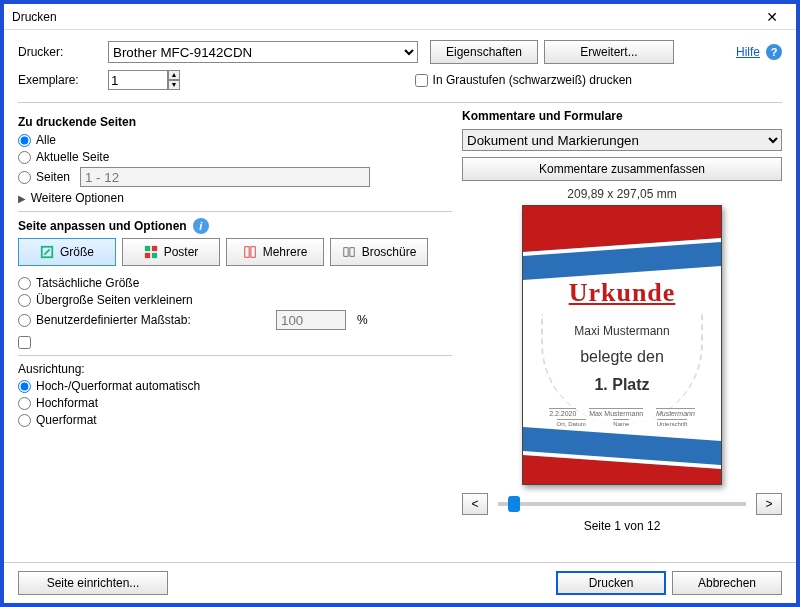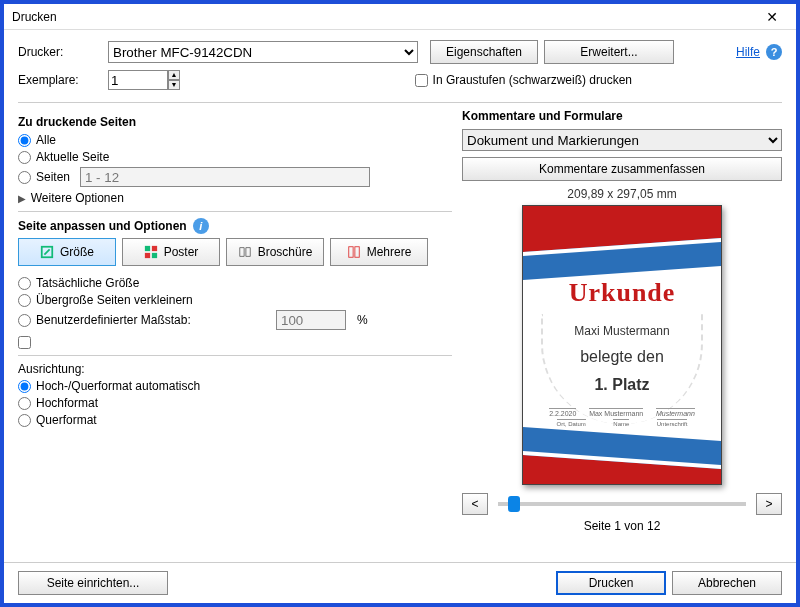--- a/index.html
+++ b/index.html
@@ -39,21 +39,21 @@
   .right select{width:100%; height:22px; border:1px solid #888;}
   .right .btn.full{width:100%;}
   .preview-frame{flex:1; display:flex; flex-direction:column; align-items:center; margin-top:4px;}
   .preview-label{color:#333; margin:2px 0 4px 0;}
   .paper{width:200px;height:280px;box-shadow:2px 3px 6px rgba(0,0,0,.4);border:1px solid #444;background:#fff;position:relative;overflow:hidden;}
   .paper .topband{position:absolute;top:0;left:0;right:0;height:55px;background:#c41a1a;}
   .paper .topband::after{content:"";position:absolute;left:0;right:0;bottom:-12px;height:24px;background:#2a6fb8;border-top:4px solid #fff;transform:skewY(-4deg);}
   .paper .botband{position:absolute;bottom:0;left:0;right:0;height:38px;background:#c41a1a;}
   .paper .botband::before{content:"";position:absolute;left:0;right:0;top:-12px;height:24px;background:#2a6fb8;border-bottom:4px solid #fff;transform:skewY(4deg);}
   .paper .body{position:absolute;top:72px;left:0;right:0;bottom:42px;display:flex;flex-direction:column;align-items:center;color:#333;}
-  .urkunde{font-family:serif;font-weight:bold;color:#c41a1a;font-size:26px;letter-spacing:1px;margin-bottom:10px;}
+  .urkunde{font-family:serif;font-weight:bold;color:#c41a1a;font-size:26px;letter-spacing:1px;margin-bottom:10px;text-decoration:underline;}
   .pname{font-size:12px;margin:6px 0;}
   .belegte{font-size:16px;margin:4px 0;}
   .platz{font-size:16px;font-weight:600;margin:6px 0 14px 0;}
   .sigs{display:flex;justify-content:space-around;width:80%;font-size:7px;color:#666;}
   .sigs span{border-top:1px solid #999;padding-top:1px;}
   .sigs .sig{font-style:italic;}
   .laurel{position:absolute;top:108px;left:18px;right:18px;height:110px;border:2px dashed #ddd;border-top:none;border-bottom:none;border-radius:0 0 80px 80px;}
   .navrow{display:flex;align-items:center;gap:6px;margin-top:8px;justify-content:space-between;}
   .navbtn{width:26px;height:22px;border:1px solid #888;background:linear-gradient(#fff,#e6e6e6);display:flex;align-items:center;justify-content:center;cursor:pointer;font-size:12px;}
   .slider{flex:1;height:4px;background:#ccc;position:relative;margin:0 4px;}
@@ -153,30 +153,30 @@
             <svg class="icon" viewBox="0 0 16 16">
                 <rect x="1" y="1" width="6" height="6" fill="#1b7"></rect>
                 <rect x="9" y="1" width="6" height="6" fill="#d33"></rect>
                 <rect x="1" y="9" width="6" height="6" fill="#d33"></rect>
                 <rect x="9" y="9" width="6" height="6" fill="#1b7"></rect>
               </svg>
             <span>Poster</span>
           </div>
           <div class="obtn">
             <svg class="icon" viewBox="0 0 16 16">
-                <path d="M2 3h5v10H2zM9 3h5v10H9z" fill="none" stroke="#666"></path>
-              </svg>
-            <span>Broschüre</span>
-          </div>
-          <div class="obtn">
-            <svg class="icon" viewBox="0 0 16 16">
                 <rect x="2" y="2" width="5" height="12" fill="none" stroke="#d33"></rect>
                 <rect x="9" y="2" width="5" height="12" fill="none" stroke="#d33"></rect>
               </svg>
             <span>Mehrere</span>
+          </div>
+          <div class="obtn">
+            <svg class="icon" viewBox="0 0 16 16">
+                <path d="M2 3h5v10H2zM9 3h5v10H9z" fill="none" stroke="#666"></path>
+              </svg>
+            <span>Broschüre</span>
           </div>
         </div>
 
         <label class="radio-row">
             <input type="radio" name="sc" style="">
             <span>Tatsächliche Größe</span>
           </label>
         <label class="radio-row">
             <input type="radio" name="sc" style="">
             <span>Übergroße Seiten verkleinern</span>

